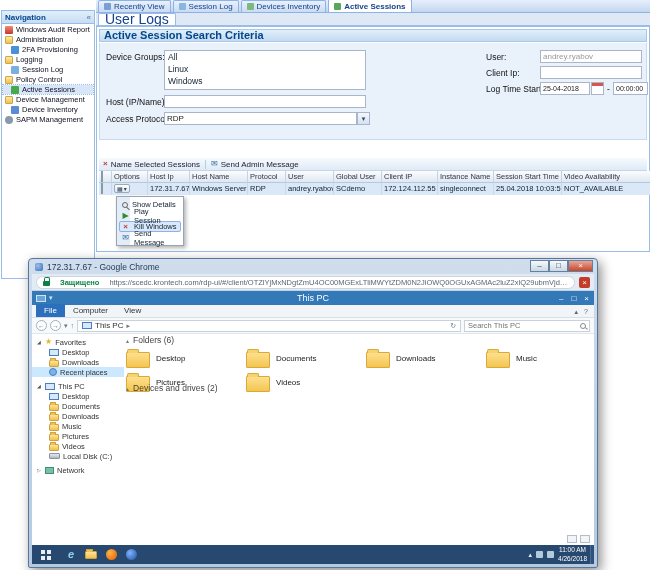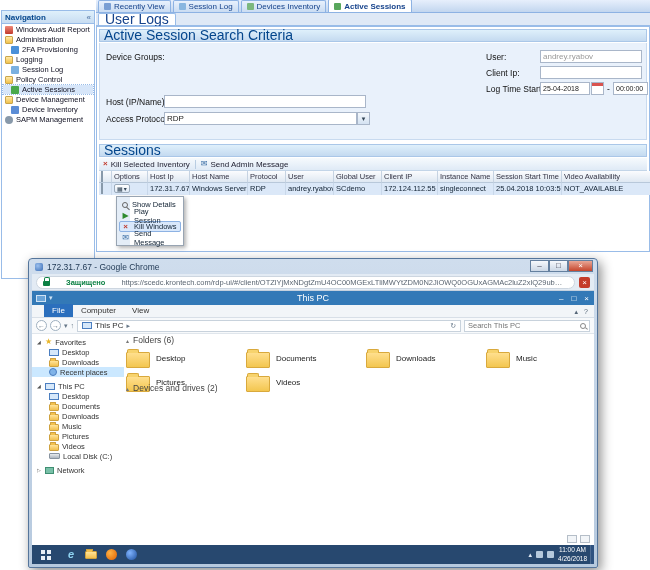--- a/index.html
+++ b/index.html
@@ -23,21 +23,21 @@
 .ni{width:8px;height:8px;flex:none;border-radius:1px}
 .ni.report{background:linear-gradient(#ef8a7a,#c0392b)}
 .ni.folder{background:linear-gradient(#ffe9a8,#f0c14b);border:1px solid #caa64c}
 .ni.key{background:#4a90d9}
 .ni.logp{background:#7ab0e0}
 .ni.sess{background:#49a84c}
 .ni.dev{background:#5b8dd6}
 .ni.gear{background:#8899aa;border-radius:50%}
 
 .mainpanel{position:absolute;left:96px;top:26px;width:554px;height:226px;border:1px solid #99bce8;background:#fff}
-.sechdr{position:absolute;left:2px;right:2px;height:13px;background:linear-gradient(#dff0fb,#c4daf0);border:1px solid #aac7e8;color:#04468c;font-weight:normal;font-size:14px;line-height:11px;padding:0 4px}
+.sechdr{position:absolute;left:2px;right:2px;height:13px;background:linear-gradient(#dff0fb,#c4daf0);border:1px solid #aac7e8;color:#04468c;font-weight:bold;font-size:11px;line-height:11px;padding:0 4px}
 .critbody{position:absolute;left:2px;right:2px;top:16px;height:97px;background:#e9f1fb;border:1px solid #c8daef;border-top:none}
 .lbl{position:absolute;font-size:8.5px;color:#111;white-space:nowrap}
 .fld{position:absolute;border:1px solid #a9b6c9;background:#fff;font-size:8px;font-family:inherit;padding:0 2px;height:13px;color:#222;outline:none}
 .listbox{position:absolute;border:1px solid #a9b6c9;background:#fff;overflow:hidden}
 .lbopt{padding:0 3px;height:12px;line-height:12px;font-size:8.5px;color:#123;cursor:pointer}
 .combo-arrow{position:absolute;width:13px;height:13px;background:linear-gradient(#f4f8fc,#d4e2f2);border:1px solid #a9b6c9;text-align:center;font-size:7px;line-height:12px;color:#345;cursor:pointer}
 .calbtn{position:absolute;width:13px;height:13px;border:1px solid #a9b6c9;background:linear-gradient(#d9534f 0,#d9534f 3px,#fff 3px);cursor:pointer}
 
 .toolbar{position:absolute;left:2px;right:2px;top:131px;height:13px;background:linear-gradient(#f6fafd,#dfeaf6);border-bottom:1px solid #c3d5e8;display:flex;align-items:center;gap:5px;padding:0 4px;font-size:8px;color:#223}
 .tbtn{display:flex;align-items:center;gap:3px;cursor:pointer;white-space:nowrap}
@@ -62,34 +62,34 @@
 
 
 .chrome{position:absolute;left:28px;top:258px;width:570px;height:310px;background:linear-gradient(#cfdded,#b6c9de);border:1px solid #55759b;border-radius:4px 4px 2px 2px;box-shadow:3px 4px 12px rgba(0,0,0,.45);z-index:10}
 .ctitle{position:absolute;left:6px;top:1px;height:13px;display:flex;align-items:center;gap:4px;font-size:8.5px;color:#223a55;white-space:nowrap}
 .cfav{width:8px;height:8px;border-radius:2px;background:radial-gradient(circle at 35% 35%,#9cc0ee,#3a6db5);flex:none}
 .cbtns{position:absolute;right:4px;top:1px;display:flex}
 .cbtn{width:19px;height:12px;border:1px solid #64809f;display:flex;align-items:center;justify-content:center;font-size:8px;line-height:8px;color:#334;background:linear-gradient(#f6f9fc,#ccd8e6);cursor:pointer}
 .cbtn.close{background:linear-gradient(#e9a796,#c6452c);color:#fff;width:25px}
 .ccontent{position:absolute;left:3px;right:3px;top:15px;bottom:3px;background:#fff;overflow:hidden}
 .urlbar{position:absolute;left:0;right:0;top:0;height:17px;background:#e3ebf4;border-bottom:1px solid #c5d1de;display:flex;align-items:center;padding:0 4px;gap:4px}
-.urlfield{flex:1;height:13px;background:#fff;border:1px solid #cdd6e0;border-radius:7px;display:flex;align-items:center;gap:16px;padding:0 6px;overflow:hidden;cursor:text}
+.urlfield{flex:1;height:13px;background:#fff;border:1px solid #cdd6e0;border-radius:7px;display:flex;align-items:center;gap:10px;padding:0 6px;overflow:hidden;cursor:text}
 .lock{width:7px;height:5px;background:#0b8043;border-radius:1px;position:relative;flex:none;margin-top:3px}
 .lock::before{content:"";position:absolute;top:-4px;left:1px;width:4px;height:4px;border:1px solid #0b8043;border-bottom:none;border-radius:2px 2px 0 0}
 .chipsec{font-size:7.5px;font-weight:bold;color:#0b8043;white-space:nowrap}
 .urltext{font-size:7.5px;color:#5b6672;white-space:nowrap;overflow:hidden;text-overflow:ellipsis}
 .stopbtn{width:11px;height:11px;border-radius:2px;background:#c43b2a;color:#fff;font-size:8px;line-height:11px;text-align:center;cursor:pointer;flex:none}
 
 .etitle{position:absolute;left:0;right:0;top:17px;height:14px;background:#3379b7;color:#fff;font-size:9px}
 .etitle .ttl{position:absolute;left:0;right:0;text-align:center;line-height:14px}
 .qat{position:absolute;left:4px;top:0;height:14px;display:flex;gap:3px;align-items:center;color:#cfe3f5;font-size:7px;z-index:1}
 .ewbtns{position:absolute;right:5px;top:0;height:14px;display:flex;gap:8px;align-items:center;color:#fff;font-size:8px;z-index:1}
 .ewb{cursor:pointer}
 
-.ribbon{position:absolute;left:0;right:0;top:31px;height:13px;background:#f2f5f8;border-bottom:1px solid #d8dfe7;display:flex;align-items:flex-end;padding-left:12px}
+.ribbon{position:absolute;left:0;right:0;top:31px;height:13px;background:#f2f5f8;border-bottom:1px solid #d8dfe7;display:flex;align-items:flex-end;padding-left:4px}
 .rtab{height:13px;padding:0 8px;font-size:8px;line-height:13px;color:#333;cursor:pointer}
 .rtab.file{background:#2b6fbd;color:#fff}
 .rright{position:absolute;right:6px;top:0;height:13px;display:flex;gap:6px;align-items:center;color:#567;font-size:7px}
 
 .enav{position:absolute;left:0;right:0;top:44px;height:16px;background:#f7f9fb;border-bottom:1px solid #e0e6ec;display:flex;align-items:center;padding:0 4px;gap:3px}
 .navcirc{width:11px;height:11px;border-radius:50%;border:1px solid #9fb0c0;color:#678;font-size:7px;line-height:9px;text-align:center;background:#fff;cursor:pointer;flex:none}
 .navflat{color:#678;font-size:7px;cursor:pointer;flex:none}
 .crumbbox{height:12px;background:#fff;border:1px solid #c8d2dc;display:flex;align-items:center;gap:3px;padding:0 4px;font-size:8px;color:#333;flex:1;cursor:pointer}
 .searchbox{width:126px;height:12px;background:#fff;border:1px solid #c8d2dc;display:flex;align-items:center;padding:0 3px;gap:3px;flex:none}
 .searchbox input{border:none;outline:none;flex:1;font-size:7.5px;font-family:inherit;color:#333;height:10px;min-width:0}
@@ -219,42 +219,46 @@
       </div>
   </div>
   <div class="substrip">
     <div class="subtab">User Logs</div>
   </div>
 
   <div class="mainpanel">
     <div class="sechdr" style="top:2px">Active Session Search Criteria</div>
     <div class="critbody">
       <span class="lbl" style="left:6px;top:9px">Device Groups:</span>
+      <div class="listbox" style="left:64px;top:7px;width:202px;height:40px">
+        <div class="lbopt">All</div>
+        <div class="lbopt">Linux</div>
+        <div class="lbopt">Windows</div>
+      </div>
       <span class="lbl" style="left:6px;top:54px">Host (IP/Name):</span>
       <input class="fld" style="left: 64px; top: 52px; width: 202px;" value="">
       <span class="lbl" style="left:6px;top:71px">Access Protocol:</span>
       <div class="fld" style="left:64px;top:69px;width:193px;line-height:11px">RDP</div>
       <div class="combo-arrow" style="left:257px;top:69px">▾</div>
 
       <span class="lbl" style="left:386px;top:9px">User:</span>
       <input class="fld" style="left: 440px; top: 7px; width: 102px; color: rgb(153, 153, 153);" value="andrey.ryabov">
       <span class="lbl" style="left:386px;top:25px">Client Ip:</span>
       <input class="fld" style="left: 440px; top: 23px; width: 102px;" value="">
       <span class="lbl" style="left:386px;top:41px">Log Time Start:</span>
       <input class="fld" style="left: 440px; top: 39px; width: 50px; font-size: 7px;" value="25-04-2018">
       <div class="calbtn" style="left:491px;top:39px"></div>
       <span class="lbl" style="left:507px;top:41px">-</span>
       <input class="fld" style="left: 513px; top: 39px; width: 35px; font-size: 7px;" value="00:00:00">
     </div>
 
-    <div class="sechdr" style="top:117px">Sessions</div>
     <div class="toolbar">
       <span class="tbtn">
           <span class="icglyph red">×</span>
-          <span>Kill Selected Inventory</span>
+          <span>Name Selected Sessions</span>
         </span>
       <span class="tsep"></span>
       <span class="tbtn">
           <span class="icglyph blue">✉</span>
           <span>Send Admin Message</span>
         </span>
     </div>
 
     <div class="ghead">
       <div class="gc gc0"><span class="chk"></span></div>

